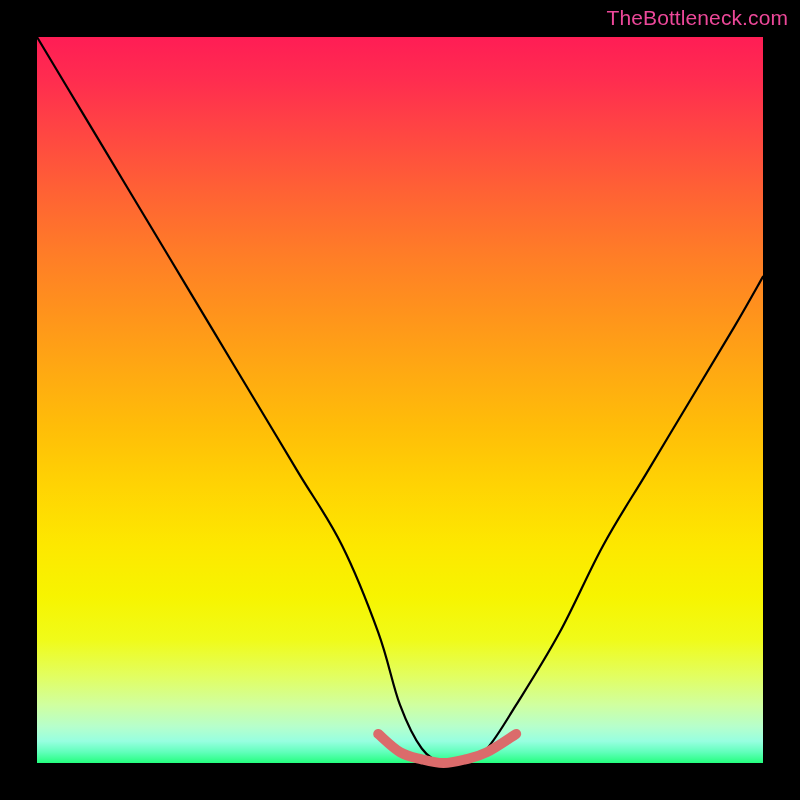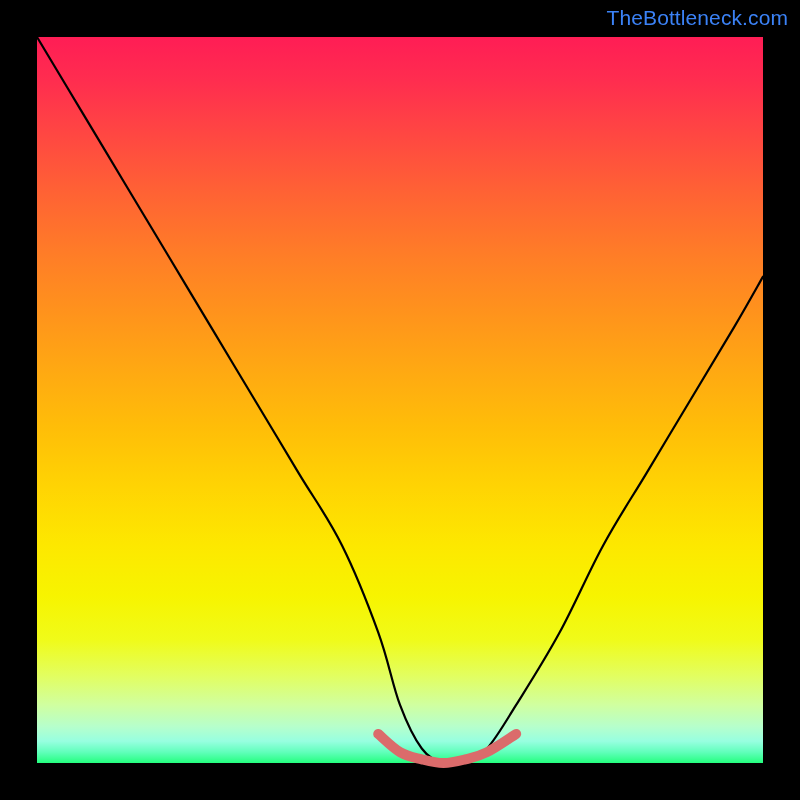--- a/index.html
+++ b/index.html
@@ -50,21 +50,21 @@
     left: 0;
     top: 0;
     width: 726px;
     height: 726px;
     overflow: visible;
   }
   .watermark {
     position: absolute;
     top: 6px;
     right: 12px;
-    color: #3b82f6;
+    color: #ec4899;
     font-size: 21px;
     letter-spacing: 0.1px;
     font-weight: 400;
   }
 </style>
 </head>
 <body>
 
 <div class="frame">
 

